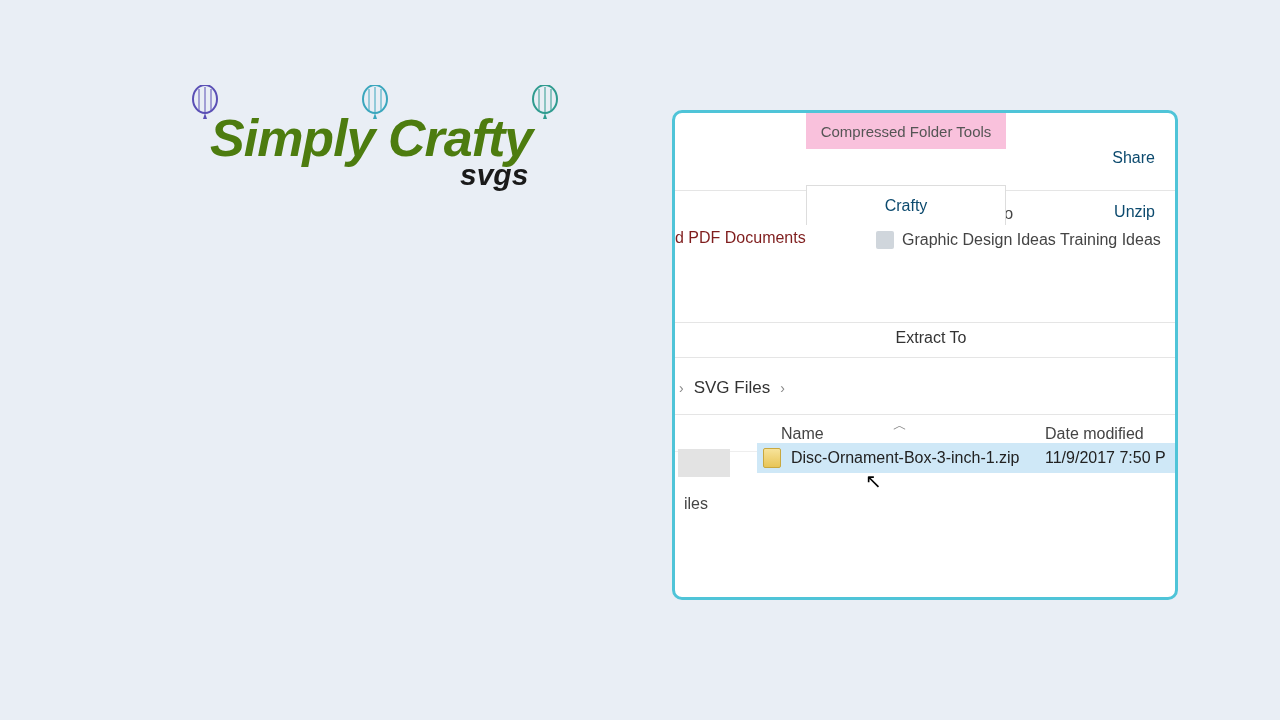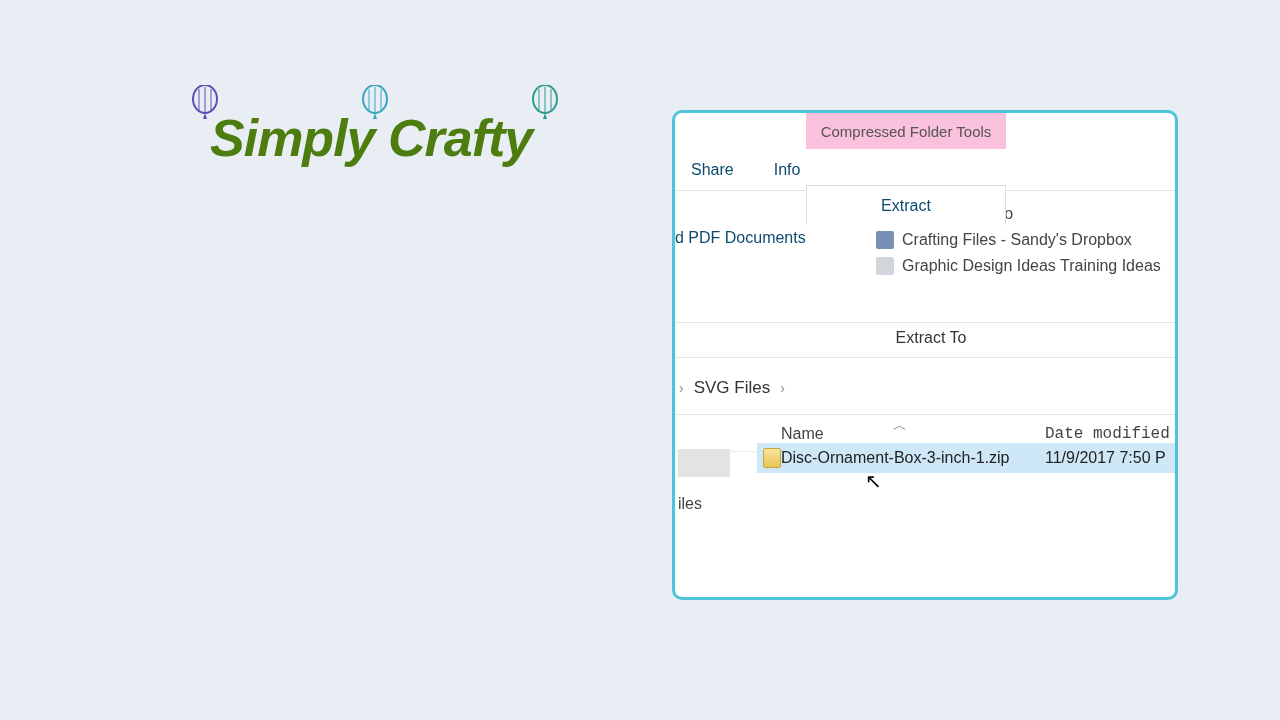--- a/index.html
+++ b/index.html
@@ -63,20 +63,21 @@
     overflow: hidden;
     font-size: 16px;
     color: #333;
   }
   .ribbon-tabs {
     display: flex;
     align-items: flex-end;
     height: 78px;
     border-bottom: 1px solid #e5e5e5;
     position: relative;
+    flex-direction: column;
   }
   .context-tab-header {
     position: absolute;
     top: 0;
     left: 131px;
     width: 200px;
     height: 36px;
     background: #f9c1dc;
     color: #555;
     display: flex;
@@ -105,21 +106,21 @@
     padding: 0;
   }
   .extract-panel {
     display: flex;
     border-bottom: 1px solid #e5e5e5;
     height: 132px;
   }
   .extract-left {
     width: 195px;
     padding: 38px 6px 0 0;
-    color: #0c4a6e;
+    color: #7f1d1d;
     font-size: 16px;
     text-align: left;
   }
   .extract-right {
     flex: 1;
     padding: 10px 0 0 0;
   }
   .dest-item {
     display: flex;
     align-items: center;
@@ -160,21 +161,21 @@
   .crumb-sep { color: #888; font-size: 14px; }
   .file-header {
     display: flex;
     padding: 10px 0 8px 0;
     color: #444;
     font-size: 16px;
     border-bottom: 1px solid #eee;
     position: relative;
   }
   .col-name { margin-left: 106px; flex: 1; }
-  .col-date { width: 130px; font-family: Liberation Mono, monospace; }
+  .col-date { width: 130px; }
   .sort-arrow {
     position: absolute;
     left: 218px;
     top: 2px;
     color: #888;
     font-size: 14px;
   }
   .sidebar-frag {
     position: absolute;
     left: 0;
@@ -182,31 +183,32 @@
     width: 60px;
   }
   .side-block {
     width: 52px; height: 28px;
     background: #e3e3e3;
     margin: 6px 0 18px 3px;
   }
   .side-text {
     color: #444;
     font-size: 16px;
-    padding-left: 3px;
+    padding-left: 9px;
   }
   .file-row {
     position: absolute;
     top: 330px;
     left: 82px;
     right: 0;
     height: 30px;
     background: #cfe8f7;
     display: flex;
     align-items: center;
+    gap: 10px;
     padding-left: 6px;
     color: #222;
     font-size: 16px;
   }
   .zip-ico {
     width: 18px; height: 20px;
     background: linear-gradient(#f7e39a,#e8c557);
     border: 1px solid #c9a83f;
     border-radius: 2px;
     flex-shrink: 0;
@@ -249,46 +251,43 @@
       <svg width="30" height="48" viewBox="0 0 30 48">
           <ellipse cx="15" cy="14" rx="12" ry="14" fill="none" stroke="#2f9b8f" stroke-width="2"></ellipse>
           <path d="M15 28 L13 34 L17 34 Z" fill="#2f9b8f"></path>
           <line x1="9" y1="4" x2="9" y2="26" stroke="#2f9b8f"></line>
           <line x1="15" y1="2" x2="15" y2="28" stroke="#2f9b8f"></line>
           <line x1="21" y1="4" x2="21" y2="26" stroke="#2f9b8f"></line>
         </svg>
     </span>
   </div>
   <div class="logo-text">Simply Crafty</div>
+  <div class="logo-sub">svgs</div>
 </div>
 
 <div class="headline">
 </div>
 
 <div class="explorer">
 
   <div class="ribbon-tabs">
     <div class="context-tab-header">Compressed Folder Tools</div>
     <div class="tab" style="margin-left:-4px;">Share</div>
-    <div class="tab">Info</div>
-    <div class="tab extract">Extract</div>
+    <div class="tab">Unzip</div>
+    <div class="tab extract">Crafty</div>
   </div>
 
   <div class="extract-panel">
     <div class="extract-left">d PDF Documents</div>
     <div class="extract-right">
       <div class="dest-item">
         <span class="folder-ico"></span>
         <span>Z-Business Info</span>
       </div>
       <div class="dest-item">
-        <span class="db-ico"></span>
-        <span>Crafting Files - Sandy's Dropbox</span>
-      </div>
-      <div class="dest-item">
         <span class="folder-ico"></span>
         <span>Graphic Design Ideas Training Ideas</span>
       </div>
     </div>
   </div>
 
   <div class="extract-to-label">Extract To</div>
 
   <div class="breadcrumb">
     <span class="crumb-sep">›</span>

